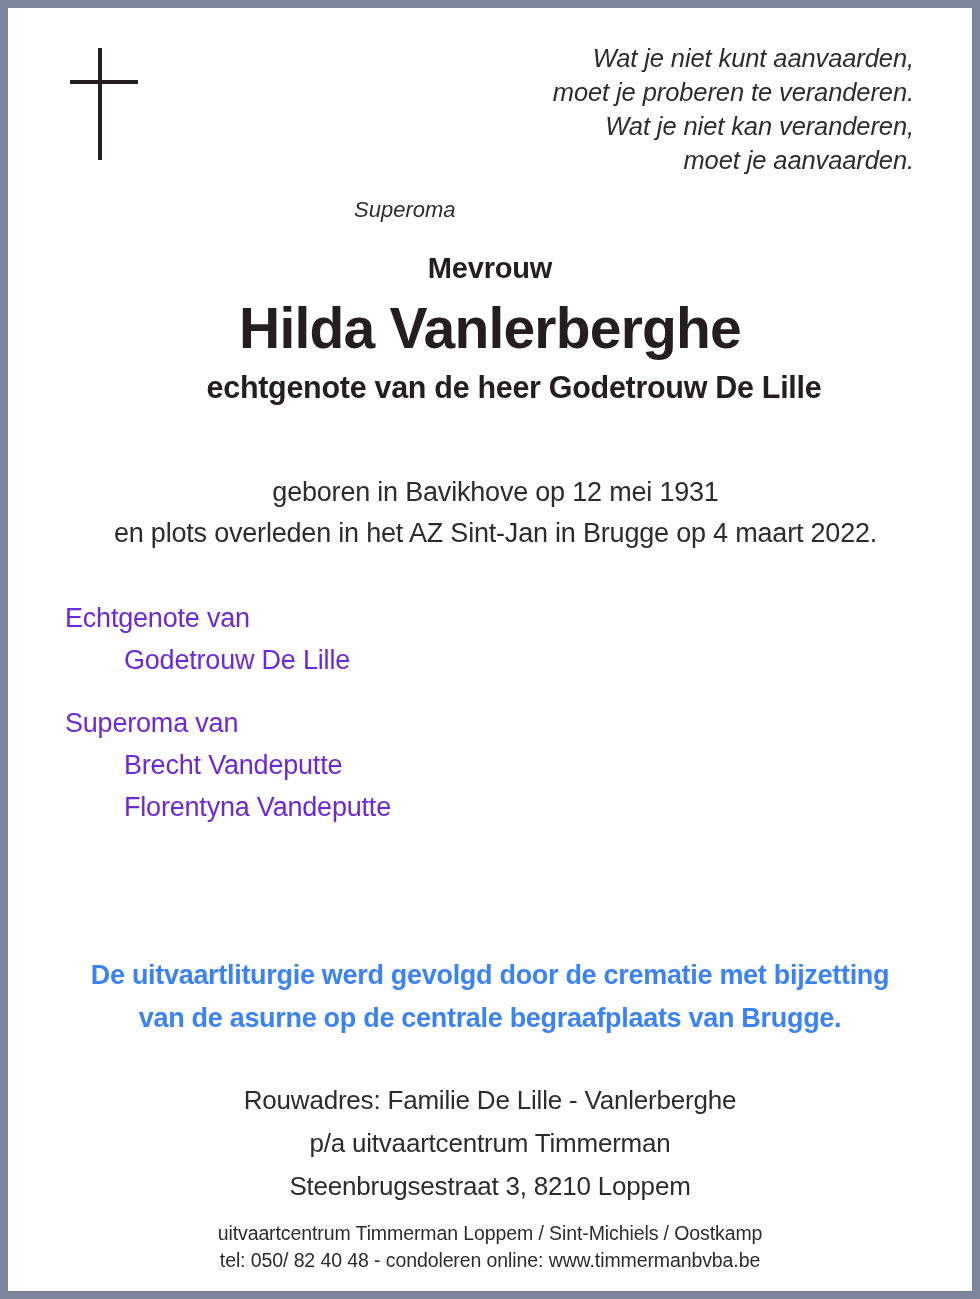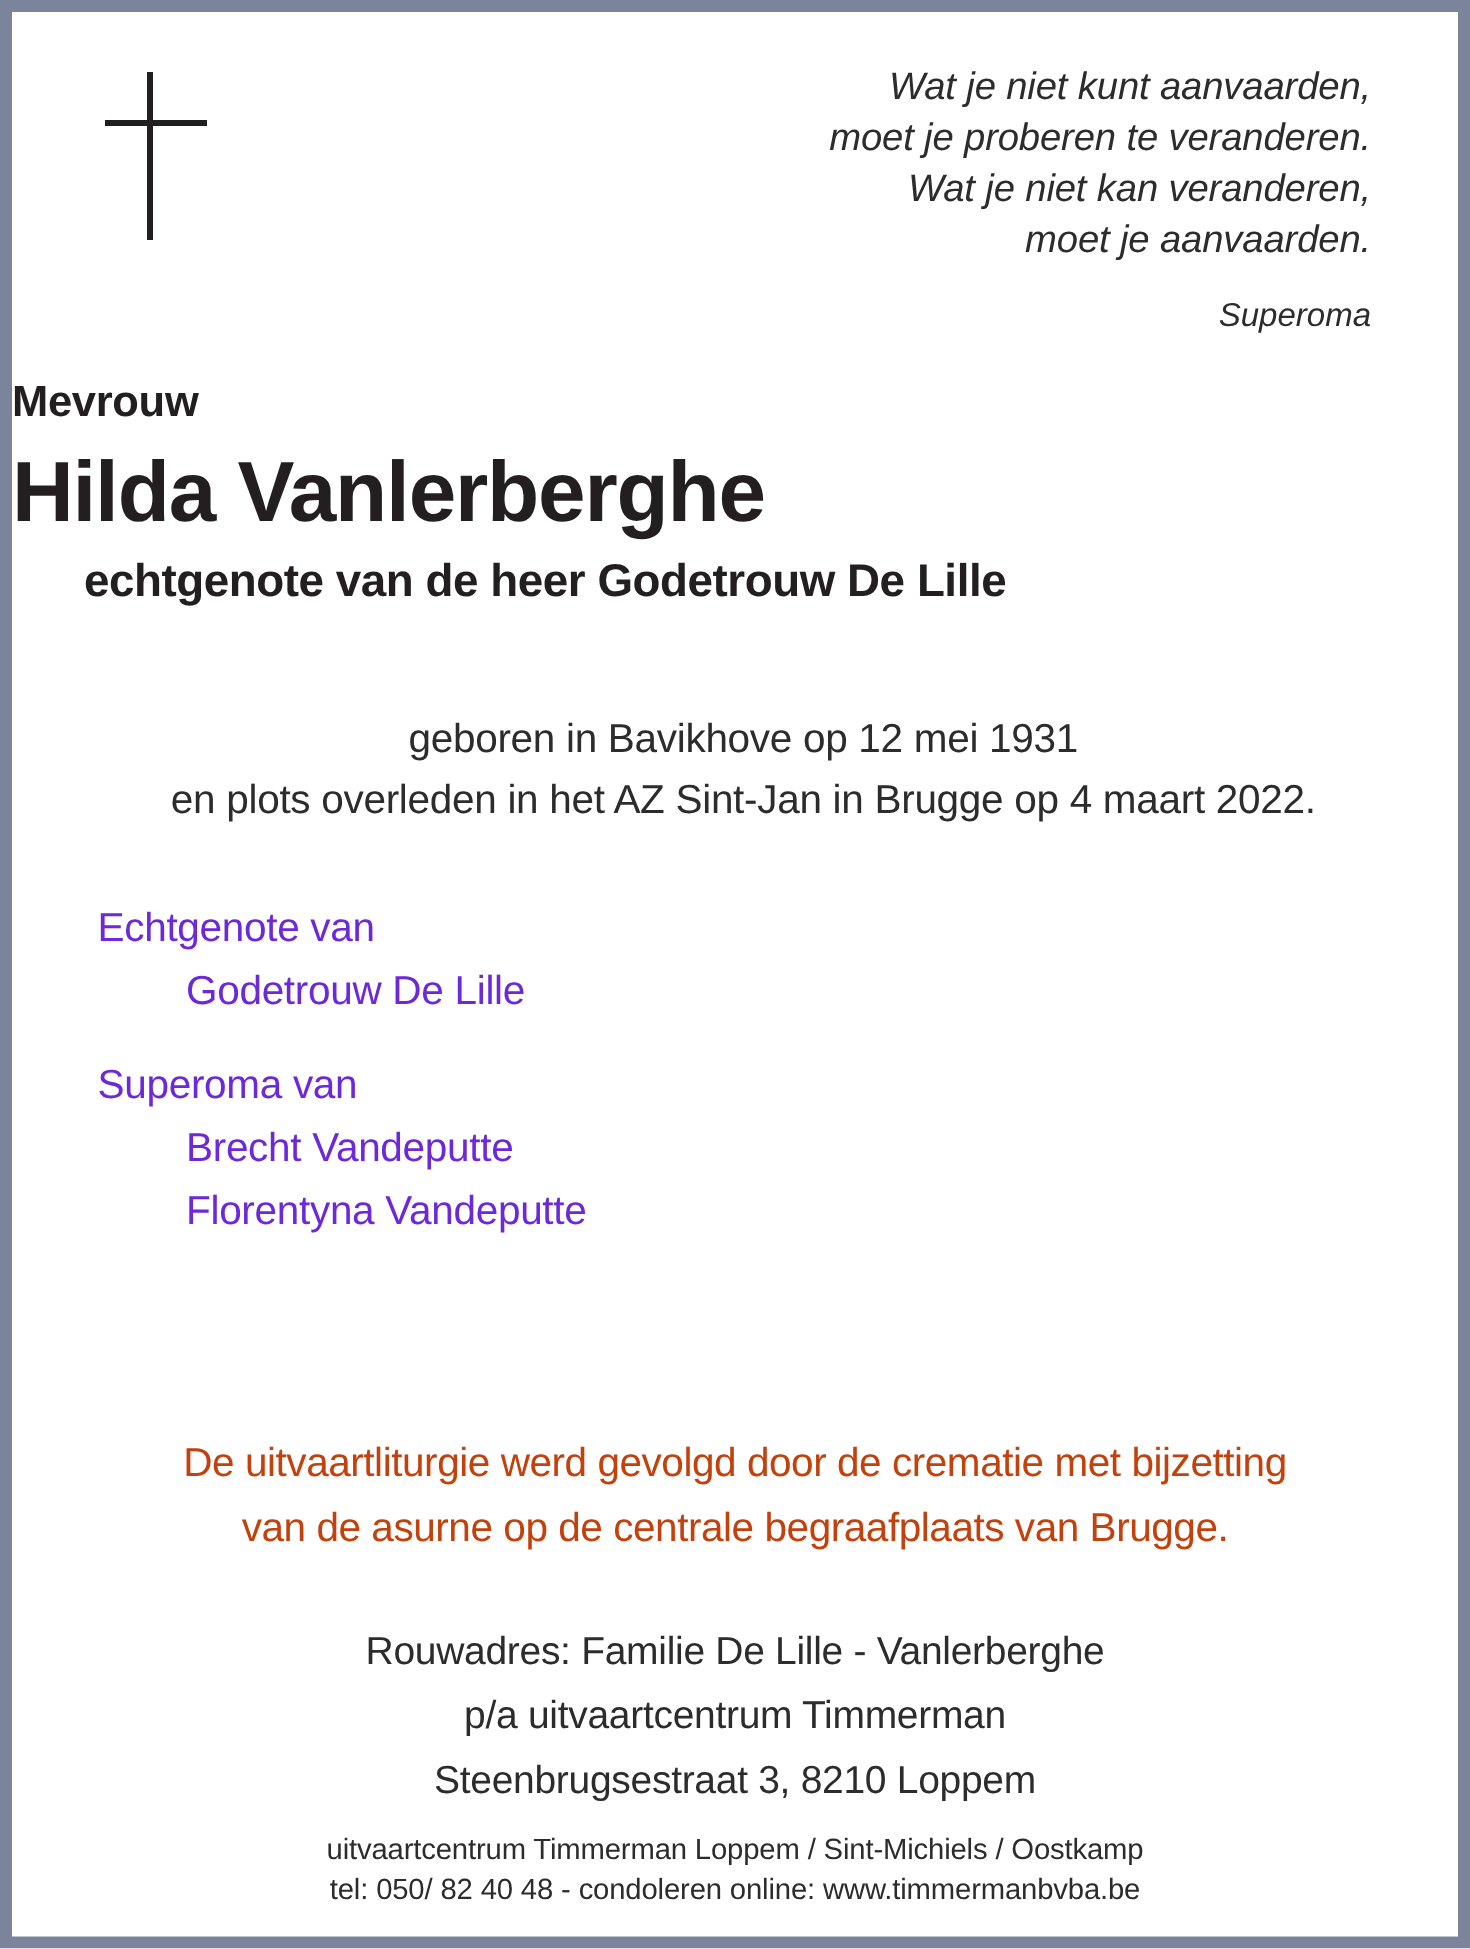--- a/index.html
+++ b/index.html
@@ -59,34 +59,35 @@
     line-height: 34px;
     color: #2c2c2c;
     letter-spacing: -0.1px;
   }
   .poem .line { display: block; white-space: nowrap; }
   .attrib {
     position: absolute;
     right: 58px;
     top: 187px;
     width: 560px;
-    text-align: right;
+    text-align: left;
     font-style: italic;
     font-weight: 300;
     font-size: 22px;
     line-height: 30px;
     color: #2c2c2c;
   }
 
   
   .id-block {
     position: absolute;
     left: 0;
     right: 0;
     top: 243px;
+    text-align: center;
   }
   .salutation {
     font-weight: 700;
     font-size: 29px;
     line-height: 34px;
     letter-spacing: -0.2px;
     color: #231f20;
   }
   .fullname {
     margin-top: 12px;
@@ -145,24 +146,24 @@
     padding-left: 59px;
   }
 
   
   .ceremony {
     position: absolute;
     left: 0;
     right: 0;
     top: 946px;
     text-align: center;
-    font-weight: 400;
+    font-weight: 700;
     font-size: 27px;
     line-height: 43px;
-    color: #c2410c;
+    color: #3b82f6;
     letter-spacing: -0.3px;
   }
   .ceremony .line { display: block; }
 
   
   .address {
     position: absolute;
     left: 0;
     right: 0;
     top: 1071px;

